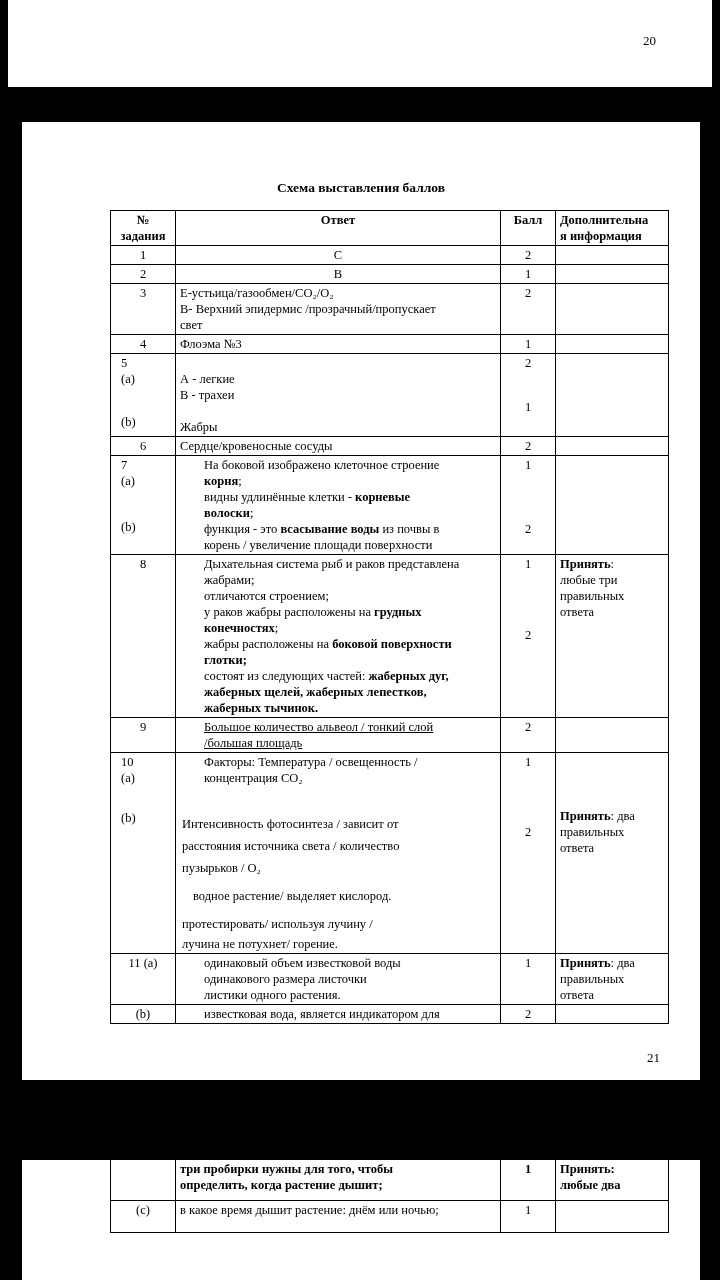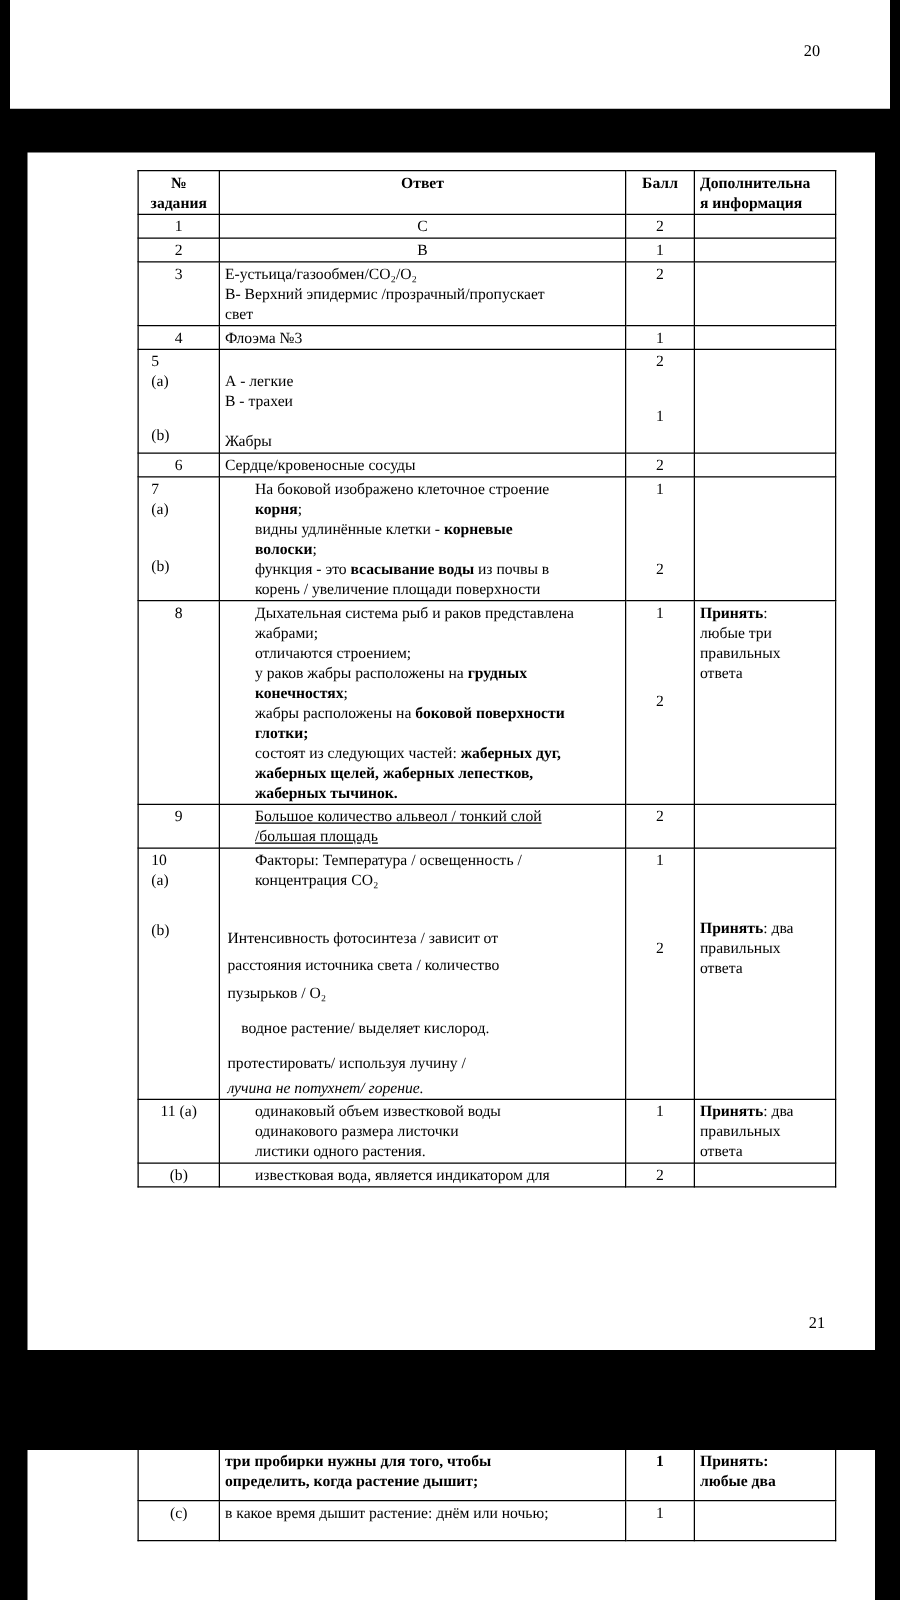--- a/index.html
+++ b/index.html
@@ -34,20 +34,21 @@
 </head>
 <body>
 
 <div class="screen">
 
   <div class="page page-top">
     <div class="pageno pageno-top">20</div>
   </div>
 
   <div class="page page-main">
+    <div class="doc-title">Схема выставления баллов</div>
     <table class="tbl">
       <colgroup>
         <col style="width:65px">
           <col style="width:325px">
           <col style="width:55px">
           <col style="width:113px">
       </colgroup>
       <tbody id="main-tbody">
           <tr class="hrow">
             <td class="num">
@@ -211,21 +212,21 @@
               <div style="margin-top: 24px;"><span>(b)</span></div>
             </td>
             <td class="answer" style="padding-left: 6px;">
               <div style="padding-left: 22px;"><span>Факторы: Температура / освещенность /</span></div>
               <div style="padding-left: 22px;"><span>концентрация CO₂</span></div>
               <div style="margin-top: 30px;"><span>Интенсивность фотосинтеза / зависит от</span></div>
               <div style="margin-top: 6px;"><span>расстояния источника света / количество</span></div>
               <div style="margin-top: 6px;"><span>пузырьков / O₂</span></div>
               <div style="margin-top: 12px; margin-left: 11px;"><span>водное растение/ выделяет кислород.</span></div>
               <div style="margin-top: 12px;"><span>протестировать/ используя лучину /</span></div>
-              <div style="margin-top: 4px; font-style: italic;"><span>лучина не потухнет/ горение.</span></div>
+              <div style="margin-top: 4px;"><span>лучина не потухнет/ горение.</span></div>
             </td>
             <td class="score">
               <div><span>1</span></div>
               <div style="margin-top: 54px;"><span>2</span></div>
             </td>
             <td class="info">
               <div style="margin-top: 54px;"><b>Принять</b><span>: два</span></div>
               <div><span>правильных</span></div>
               <div><span>ответа</span></div>
             </td>

